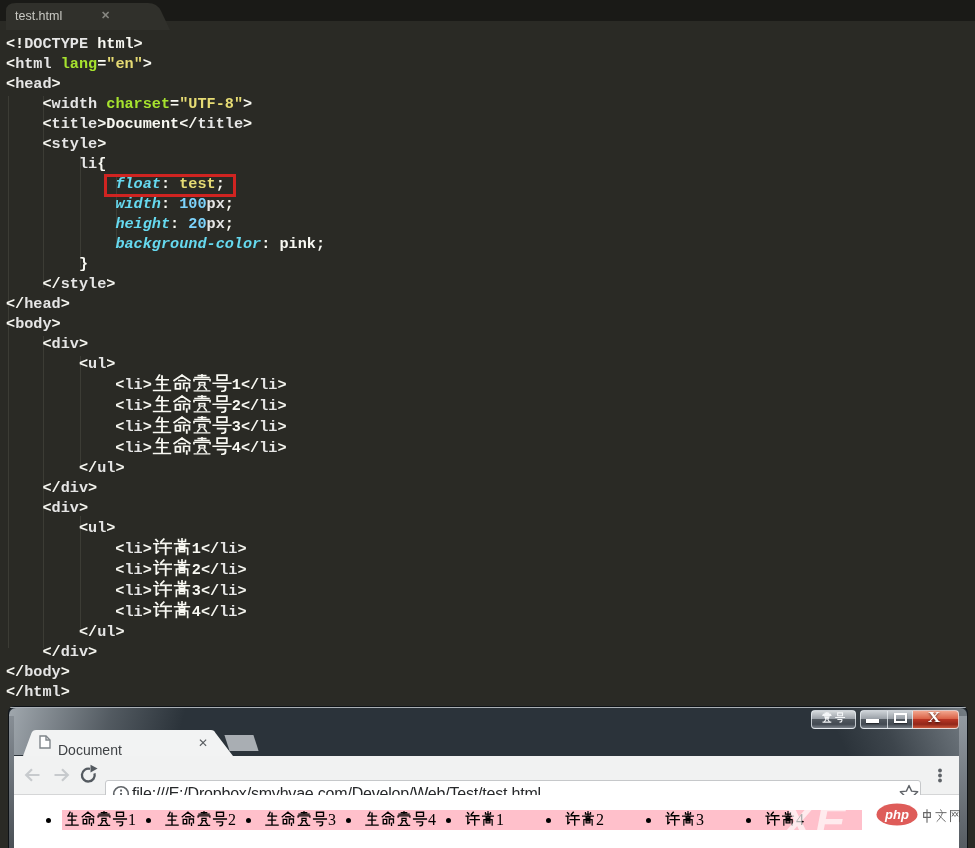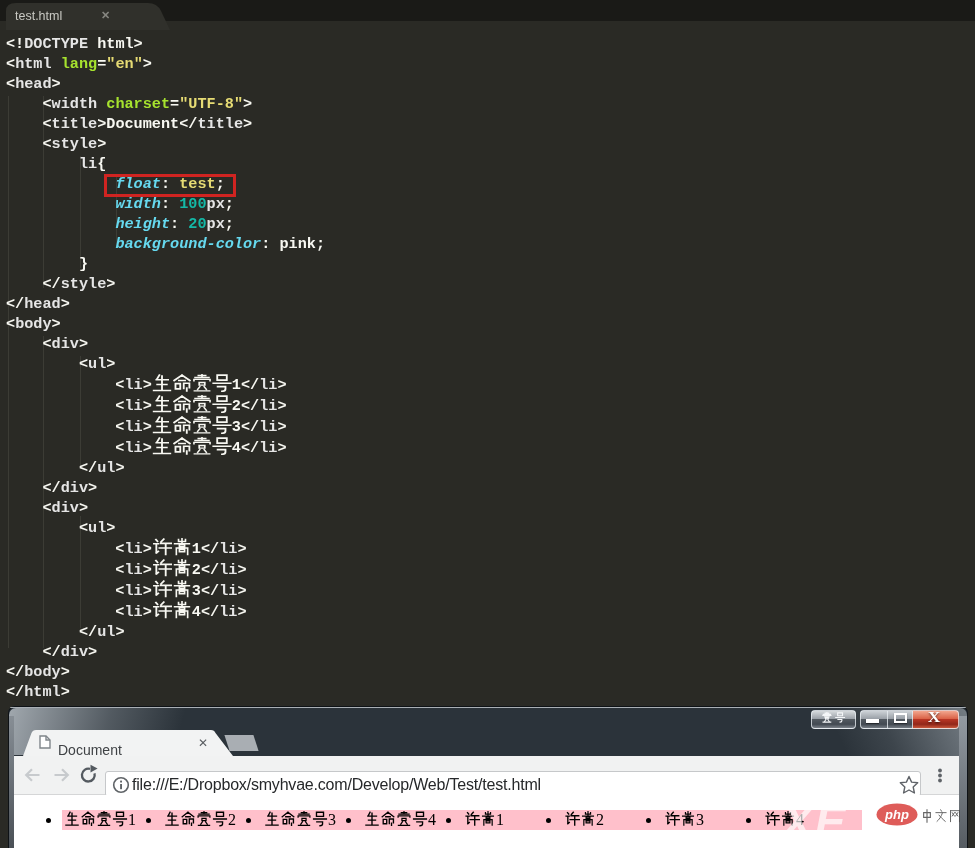--- a/index.html
+++ b/index.html
@@ -9,21 +9,21 @@
 #etabbar{position:absolute;left:0;top:0;width:975px;height:21px;background:#1a1a17;}
 #etab{position:absolute;left:0;top:0;}
 #etabtext{position:absolute;left:15px;top:9px;font-size:12.5px;color:#c9c9c3;}
 #etabx{position:absolute;left:101px;top:9px;font-size:11px;color:#85857f;font-weight:bold;}
 #code{position:absolute;left:6px;top:34px;font-family:"Liberation Mono",monospace;font-size:15.2px;line-height:20px;font-weight:bold;color:#f8f8f2;white-space:pre;margin:0;}
 #code .t{color:#e5e5e5;}
 #code .a{color:#a6e22e;}
 #code .s{color:#e6db74;}
 #code .c{color:#66d9ef;font-style:italic;}
 #code .v{color:#e6db74;}
-#code .n{color:#14b8a6;}
+#code .n{color:#7dd3fc;}
 .guide{position:absolute;width:1px;background:#3c3c35;}
 #redbox{position:absolute;left:104px;top:174px;width:132px;height:23px;border:3px solid #d02421;box-sizing:border-box;}
 svg.ck{width:20px;height:18px;vertical-align:-3px;}
 svg.pg{width:16px;height:16px;vertical-align:-2px;color:#000;}
 svg.wm{width:14px;height:14px;vertical-align:-2px;}
 
 #bw{position:absolute;left:8px;top:706px;width:960px;height:142px;border-radius:7px 7px 0 0;background:#2b333a;box-shadow:inset 0 0 0 1px #0e1216;}
 #bwhl{position:absolute;left:2px;top:1px;right:2px;height:1px;background:#a9afb5;border-radius:6px 6px 0 0;}
 #bwsheen{position:absolute;left:1px;top:2px;width:260px;height:47px;background:linear-gradient(105deg,rgba(200,207,213,0.75) 0%,rgba(200,207,213,0.25) 38%,rgba(200,207,213,0) 65%);border-radius:7px 0 0 0;}
 #bwsheenR{position:absolute;right:1px;top:2px;width:180px;height:48px;background:linear-gradient(245deg,rgba(190,198,205,0.5) 0%,rgba(190,198,205,0.12) 45%,rgba(190,198,205,0) 70%);border-radius:0 7px 0 0;}
@@ -37,21 +37,21 @@
 #btncls{left:905px;width:46px;border-radius:0 4px 4px 0;background:linear-gradient(180deg,#f2a68e 0%,#da6348 45%,#b73524 50%,#93271a 78%,#c8573c 100%);border-left:none;}
 .wglyph{position:absolute;color:#fff;font-weight:bold;}
 
 #ctab{position:absolute;left:0px;top:22px;}
 #ctabico{position:absolute;left:31px;top:29px;}
 #ctabtxt{position:absolute;left:50px;top:36px;font-size:14px;color:#3f4245;}
 #ctabx{position:absolute;left:190px;top:30px;width:12px;height:14px;color:#5a5e62;font-size:12px;}
 #newtab{position:absolute;left:219px;top:29px;width:29px;height:16px;background:#a9aeb3;transform:skewX(18deg);}
 
 #toolbar{position:absolute;left:6px;top:50px;width:945px;height:38px;background:#f1f2f2;border-bottom:1px solid #d5d6d7;box-sizing:content-box;}
-#abar{position:absolute;left:91px;top:15px;width:816px;height:26px;background:#fff;border:1px solid #c6c8ca;border-radius:3px;box-sizing:border-box;}
+#abar{position:absolute;left:91px;top:24px;width:816px;height:26px;background:#fff;border:1px solid #c6c8ca;border-radius:3px;box-sizing:border-box;}
 #urltxt{position:absolute;left:26px;top:4px;font-size:16px;letter-spacing:-0.2px;color:#26282a;}
 
 #content{position:absolute;left:6px;top:89px;width:945px;height:53px;background:#fff;}
 .pink{position:absolute;top:15px;width:100px;height:20px;background:#ffc0cb;}
 .bullet{position:absolute;top:23px;width:5px;height:5px;border-radius:50%;background:#000;}
 .litext{position:absolute;top:16px;font-size:16px;color:#000;white-space:nowrap;font-family:"Liberation Serif",serif;}
 #xe{position:absolute;left:756px;top:0px;font-size:46px;font-weight:bold;font-style:italic;color:rgba(255,255,255,0.68);letter-spacing:2px;margin-left:12px;}
 #phplogo{position:absolute;left:862px;top:8px;width:42px;height:23px;}
 #zww{position:absolute;left:906px;top:12px;color:#4c4c4c;opacity:0.85;white-space:nowrap;}
 </style>

